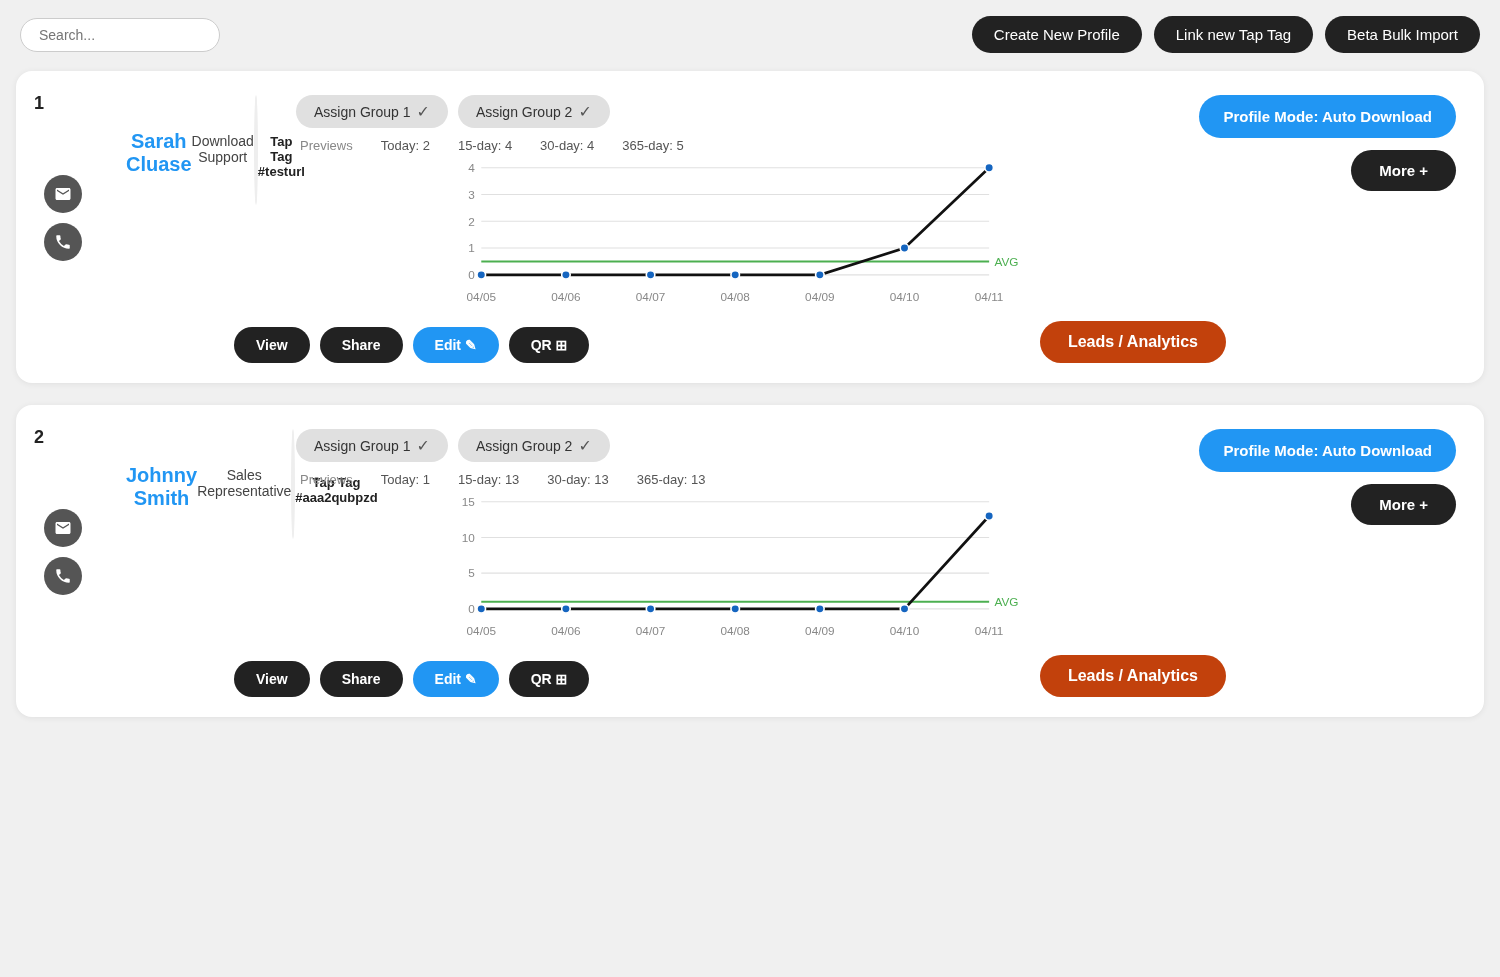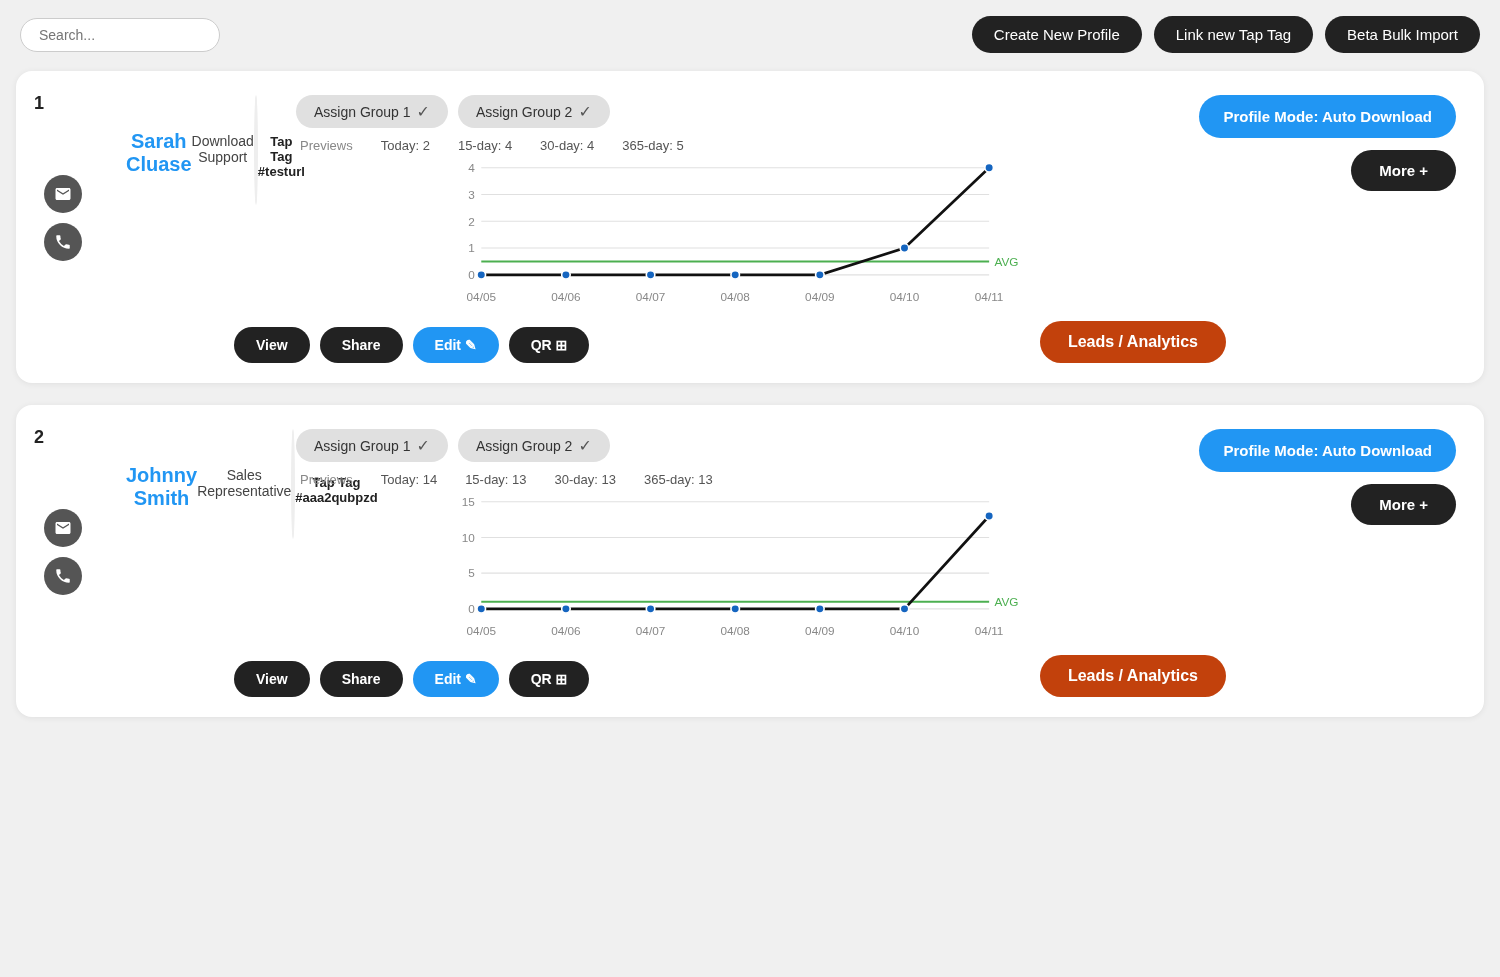--- a/index.html
+++ b/index.html
@@ -392,21 +392,21 @@
             Assign Group 1
             <span class="check-icon">✓</span>
           </button>
           <button class="group-pill">
             Assign Group 2
             <span class="check-icon">✓</span>
           </button>
         </div>
         <div class="stats-row">
           <span>Previews</span>
-          <span>Today: 14</span>
+          <span>Today: 1</span>
           <span>15-day: 13</span>
           <span>30-day: 13</span>
           <span>365-day: 13</span>
         </div>
         <div class="chart-area">
           <svg class="chart-svg" viewBox="0 0 560 140" xmlns="http://www.w3.org/2000/svg">
     <text x="30" y="114" text-anchor="end" font-size="11" fill="#888">0</text>
      <line x1="36" y1="110" x2="510" y2="110" stroke="#e0e0e0" stroke-width="1"></line>
               <text x="30" y="80.66666666666667" text-anchor="end" font-size="11" fill="#888">5</text>
      <line x1="36" y1="76.66666666666667" x2="510" y2="76.66666666666667" stroke="#e0e0e0" stroke-width="1"></line>

